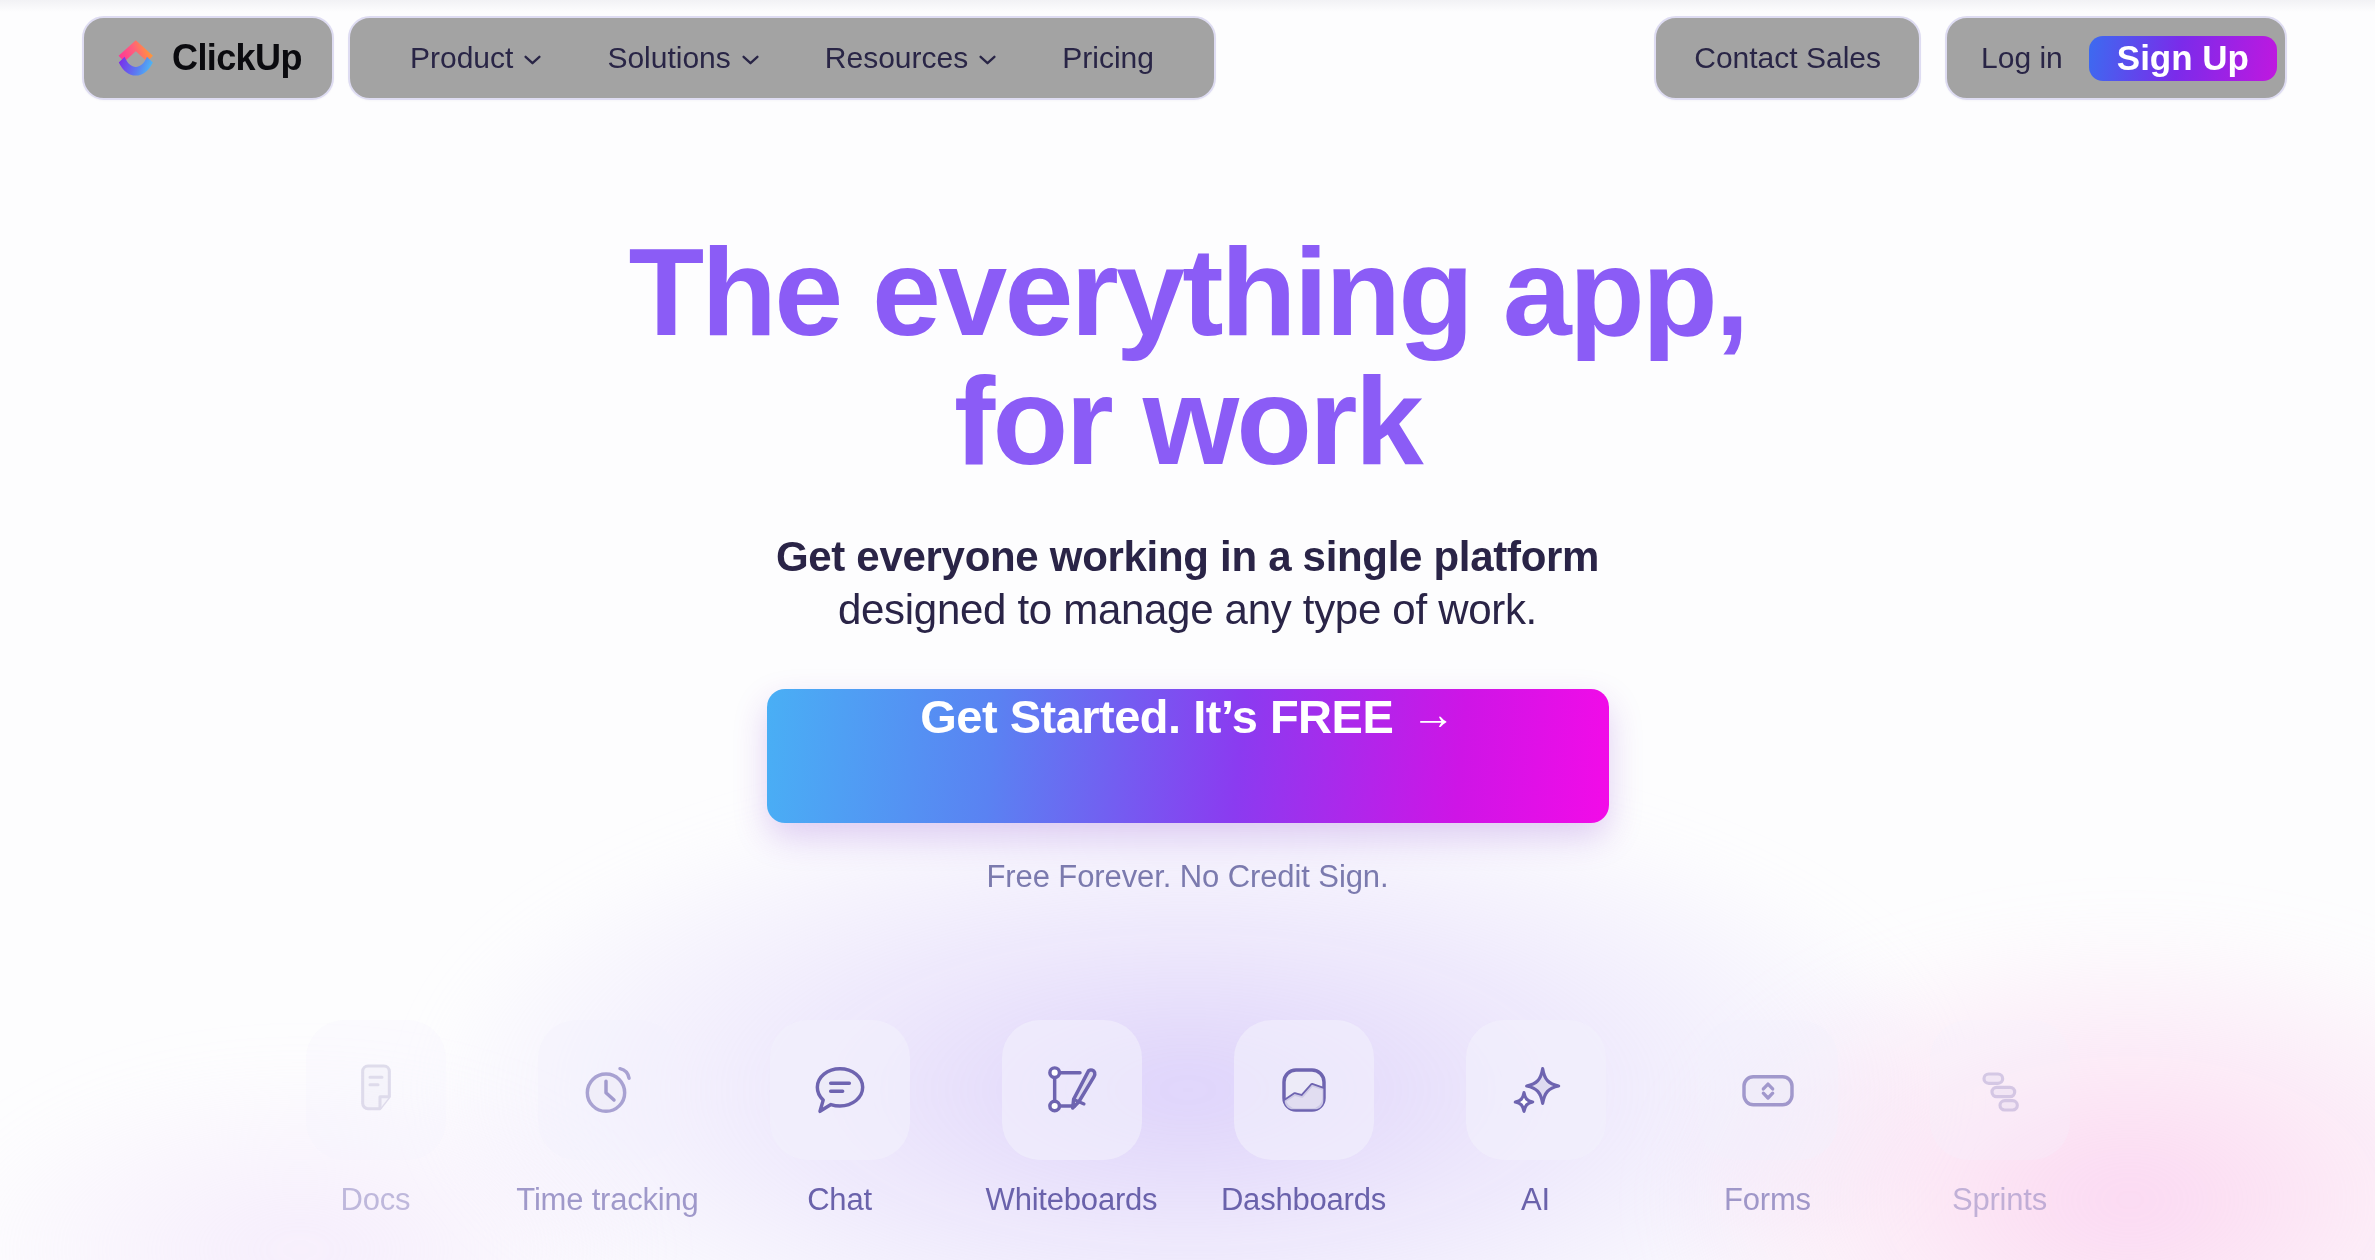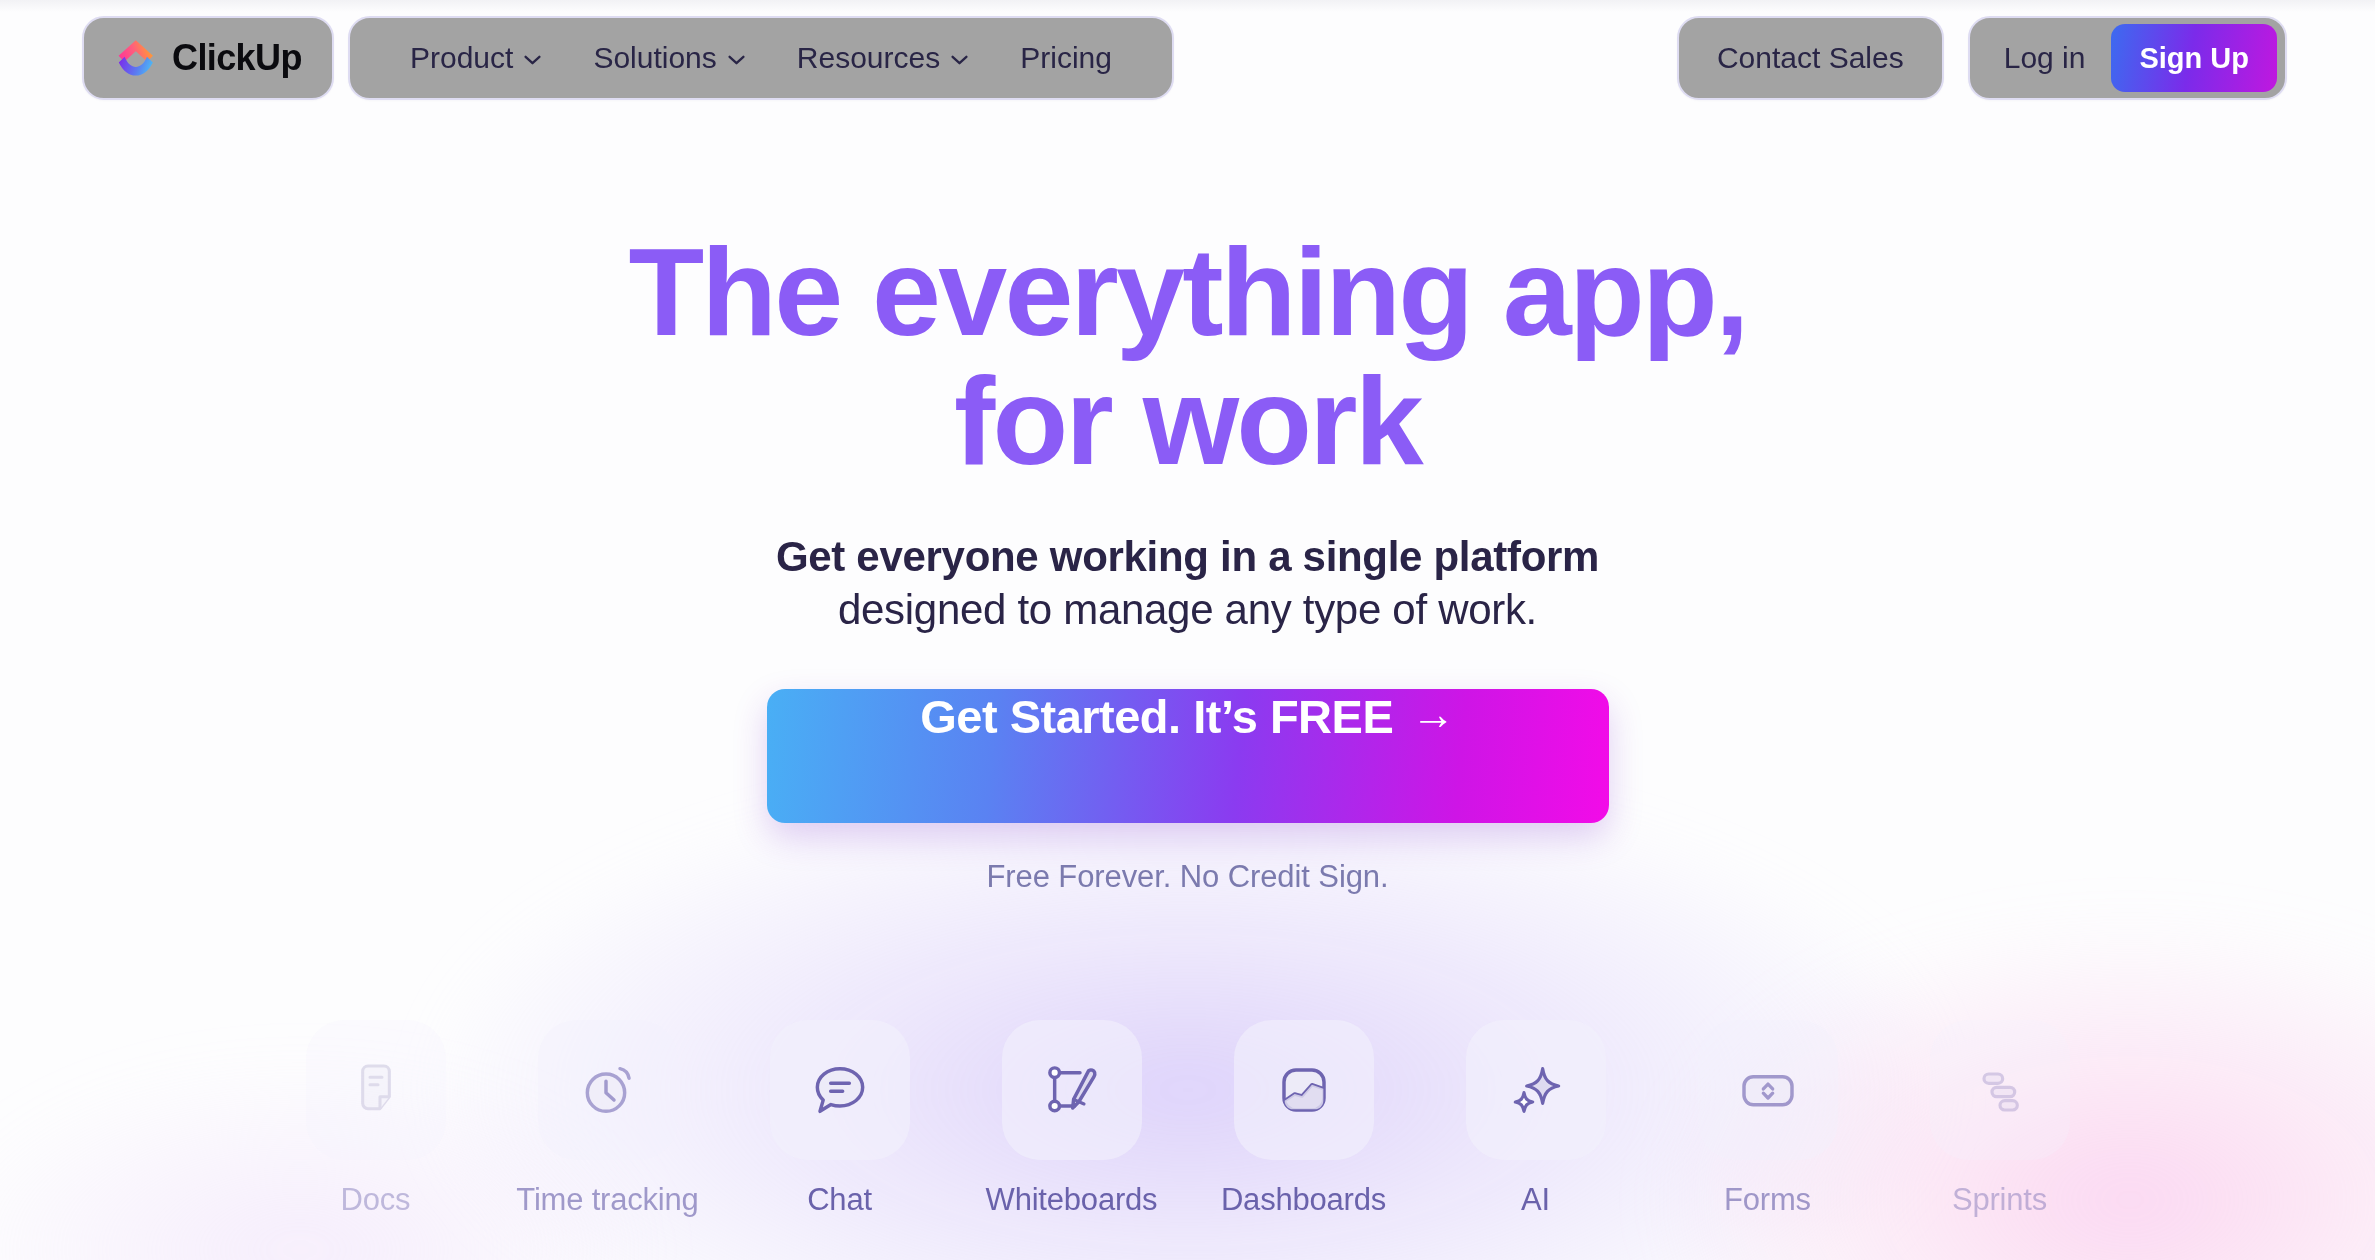--- a/index.html
+++ b/index.html
@@ -68,21 +68,21 @@
     gap: 14px;
   }
   .logo-mark { width: 44px; height: 44px; display:block; }
   .logo-text {
     font-size: 36px; font-weight: 700; color: #0b0b0f;
     letter-spacing: -0.6px; line-height: 1;
   }
   .menu-pill {
     position: absolute; left: 348px; top: 16px;
     height: 84px; padding: 7px 34px;
-    gap: 0;
+    gap: 14px;
   }
   .menu-item {
     display: flex; align-items: center; gap: 11px;
     padding: 0 26px; height: 100%;
     font-size: 30px; color: #292546;
     cursor: pointer; white-space: nowrap;
   }
   .chev {
     width: 17px; height: 10px; display:block;
     margin-top: 4px;
@@ -97,24 +97,24 @@
     cursor: pointer; white-space: nowrap;
   }
   .auth-pill {
     height: 84px; padding: 0 8px 0 34px;
     gap: 26px;
   }
   .login-link {
     font-size: 30px; color: #292546; cursor: pointer; white-space: nowrap;
   }
   .signup-btn {
-    height: 68px; padding: 0 28px;
+    height: 45px; padding: 0 28px;
     border-radius: 14px; border: none;
     background: linear-gradient(100deg, #3C6BF0 0%, #7B2BEA 48%, #C018DF 100%);
-    color: #ffffff; font-size: 29px; font-weight: 700;
+    color: #ffffff; font-size: 35px; font-weight: 700;
     font-family: "Liberation Sans", sans-serif;
     display: flex; align-items: center; cursor: pointer;
     white-space: nowrap;
   }
 
   
   .hero {
     position: absolute; left: 0; top: 0;
     width: 2375px;
     display: flex; flex-direction: column; align-items: center;

